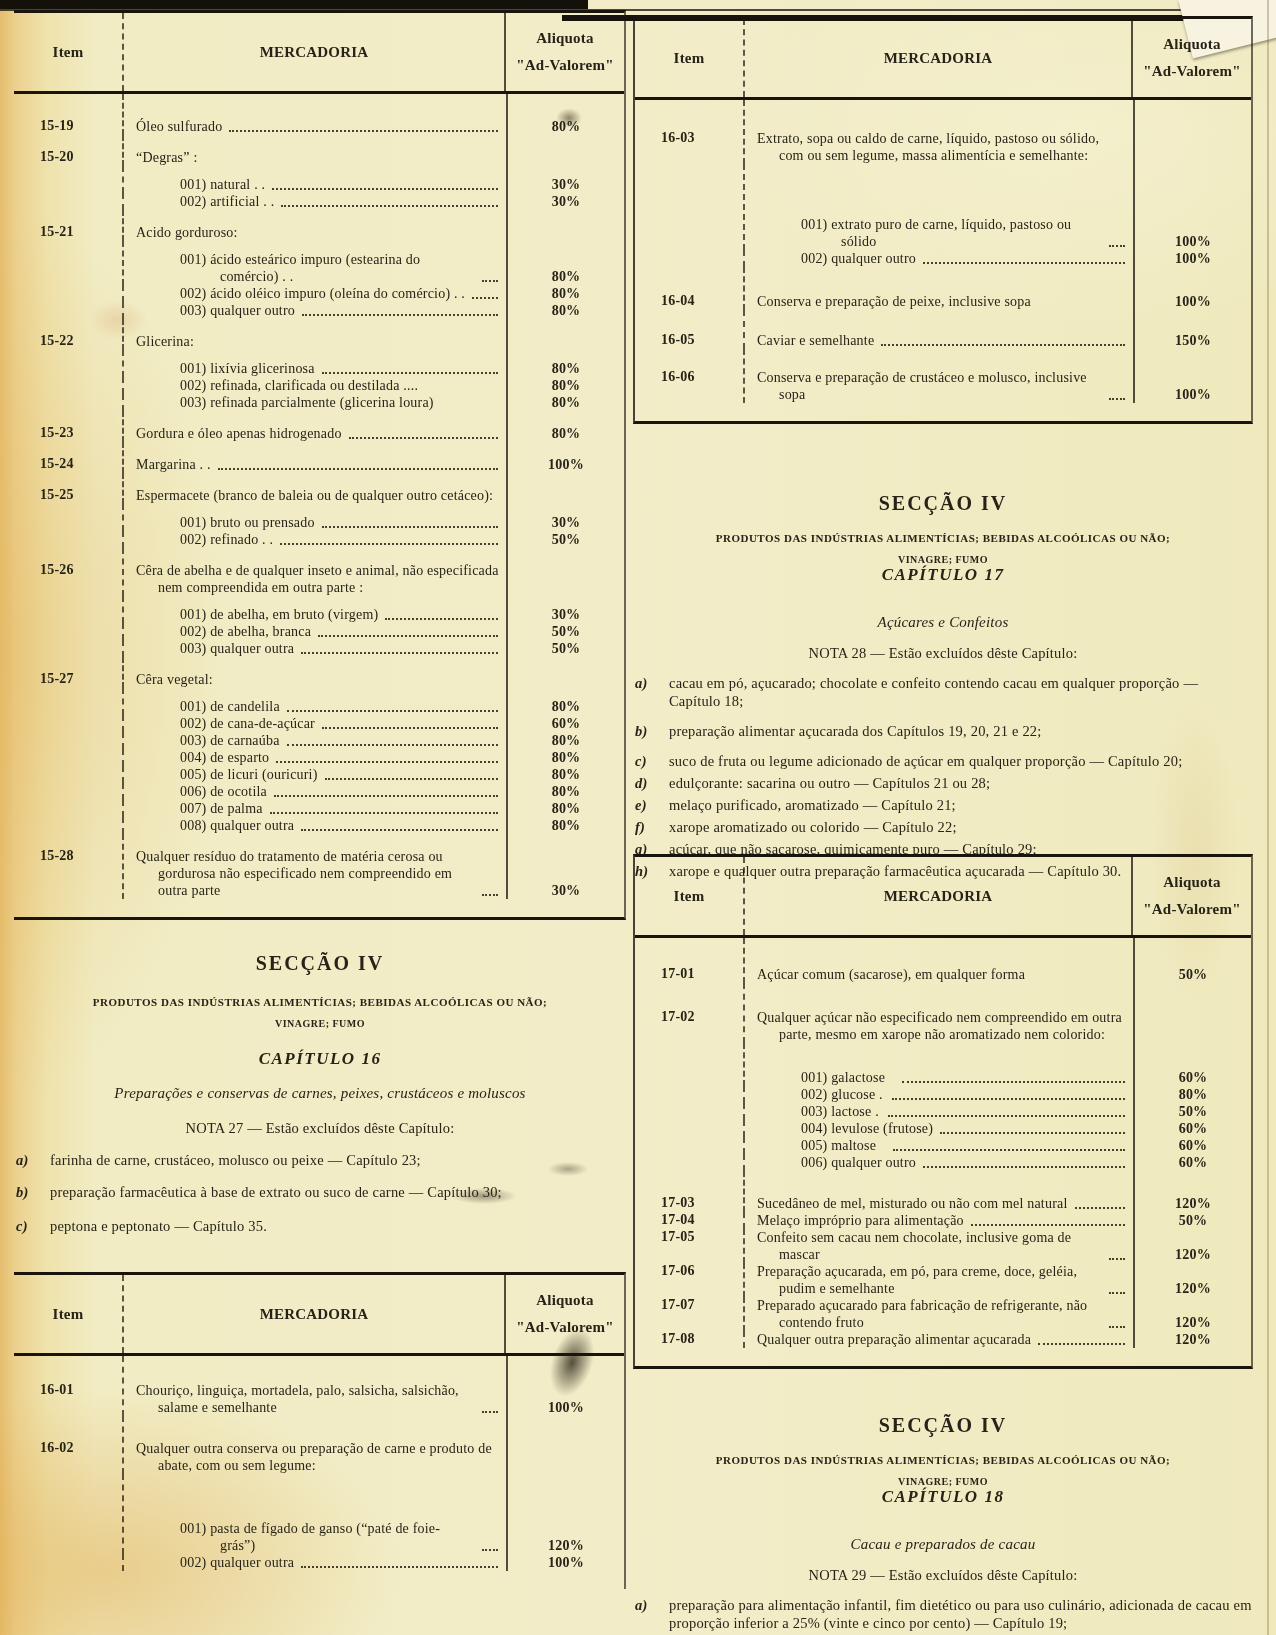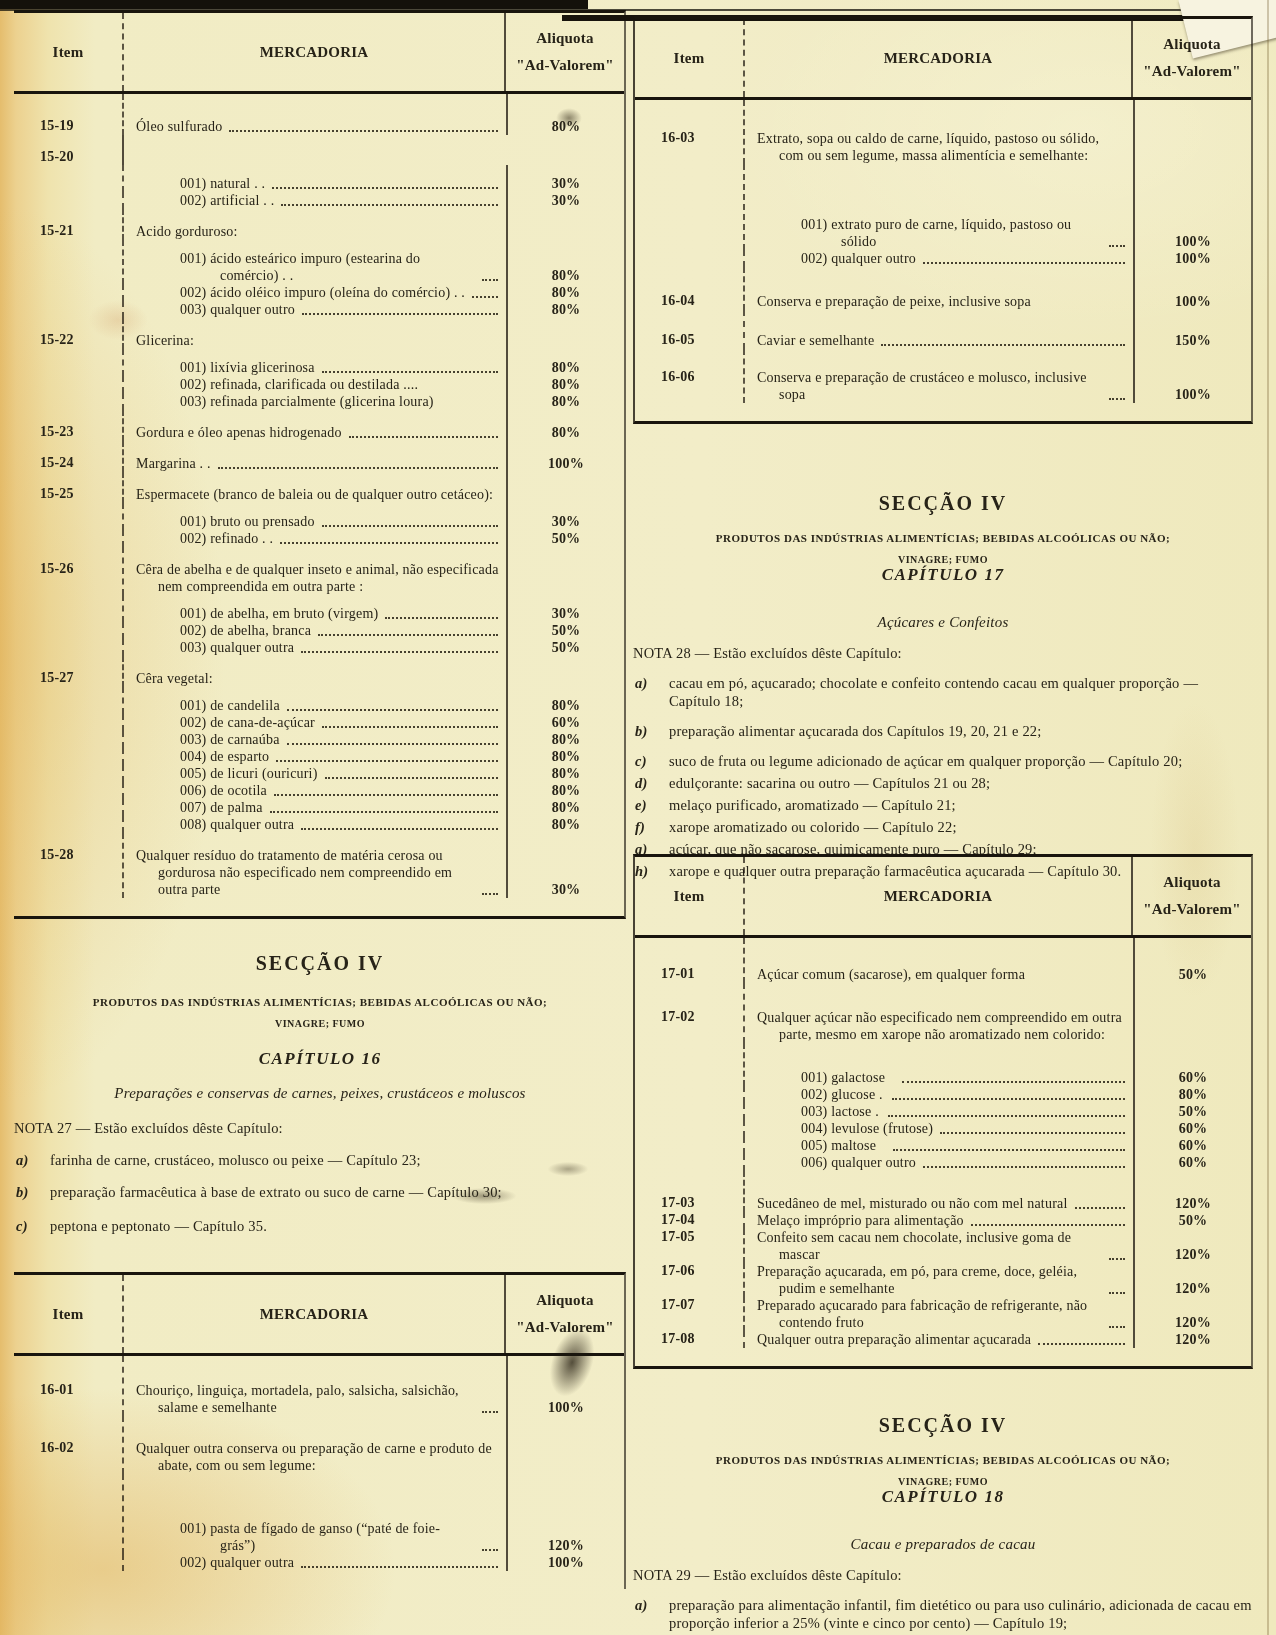--- a/index.html
+++ b/index.html
@@ -56,21 +56,21 @@
   .row .c-rate{display:flex;align-items:flex-end;justify-content:center;box-sizing:border-box;}
   .rate{font-weight:700;font-size:14px;line-height:17px;}
 
   
   .sec{text-align:center;}
   .secao{font-weight:700;font-size:20px;letter-spacing:2px;}
   .produtos{font-size:11px;font-weight:600;letter-spacing:.5px;margin-top:20px;line-height:15px;padding:0 28px;}
   .vinagre{font-size:10px;font-weight:600;letter-spacing:.5px;margin-top:8px;}
   .capitulo{font-style:italic;font-weight:700;font-size:17px;letter-spacing:1.5px;margin-top:20px;}
   .subtitulo{font-style:italic;font-size:15px;margin-top:16px;}
-  .nota{text-align:left;font-size:14.5px;margin-top:18px;}
+  .nota{text-align:center;font-size:14.5px;margin-top:18px;}
   .note-items{margin-top:2px;}
   .note-item{display:flex;text-align:left;font-size:14.5px;line-height:18px;}
   .note-letter{flex:0 0 36px;width:36px;font-style:italic;font-weight:700;padding-left:2px;box-sizing:border-box;}
   .note-text{flex:1;}
   .sec.tight .produtos{margin-top:16px;}
   .sec.tight .capitulo{margin-top:0;}
   .sec.tight .subtitulo{margin-top:29px;}
   .sec.tight .nota{margin-top:14px;}
 </style>
 </head>
@@ -105,20 +105,23 @@
             <div class="c-merc">
               <span class="desc">Óleo sulfurado</span>
               <div class="leader"></div>
             </div>
             <div class="c-rate">
               <span class="rate">80%</span>
             </div>
           </div>
           <div class="row" style="--pt: 14px;">
             <div class="c-item">15-20</div>
+            <div class="c-merc">
+              <span class="desc">“Degras” :</span>
+            </div>
             <div class="c-rate">
               <span class="rate"></span>
             </div>
           </div>
           <div class="row sub" style="--pt: 10px;">
             <div class="c-item"></div>
             <div class="c-merc">
               <span class="desc">001) natural . .</span>
               <div class="leader"></div>
             </div>

